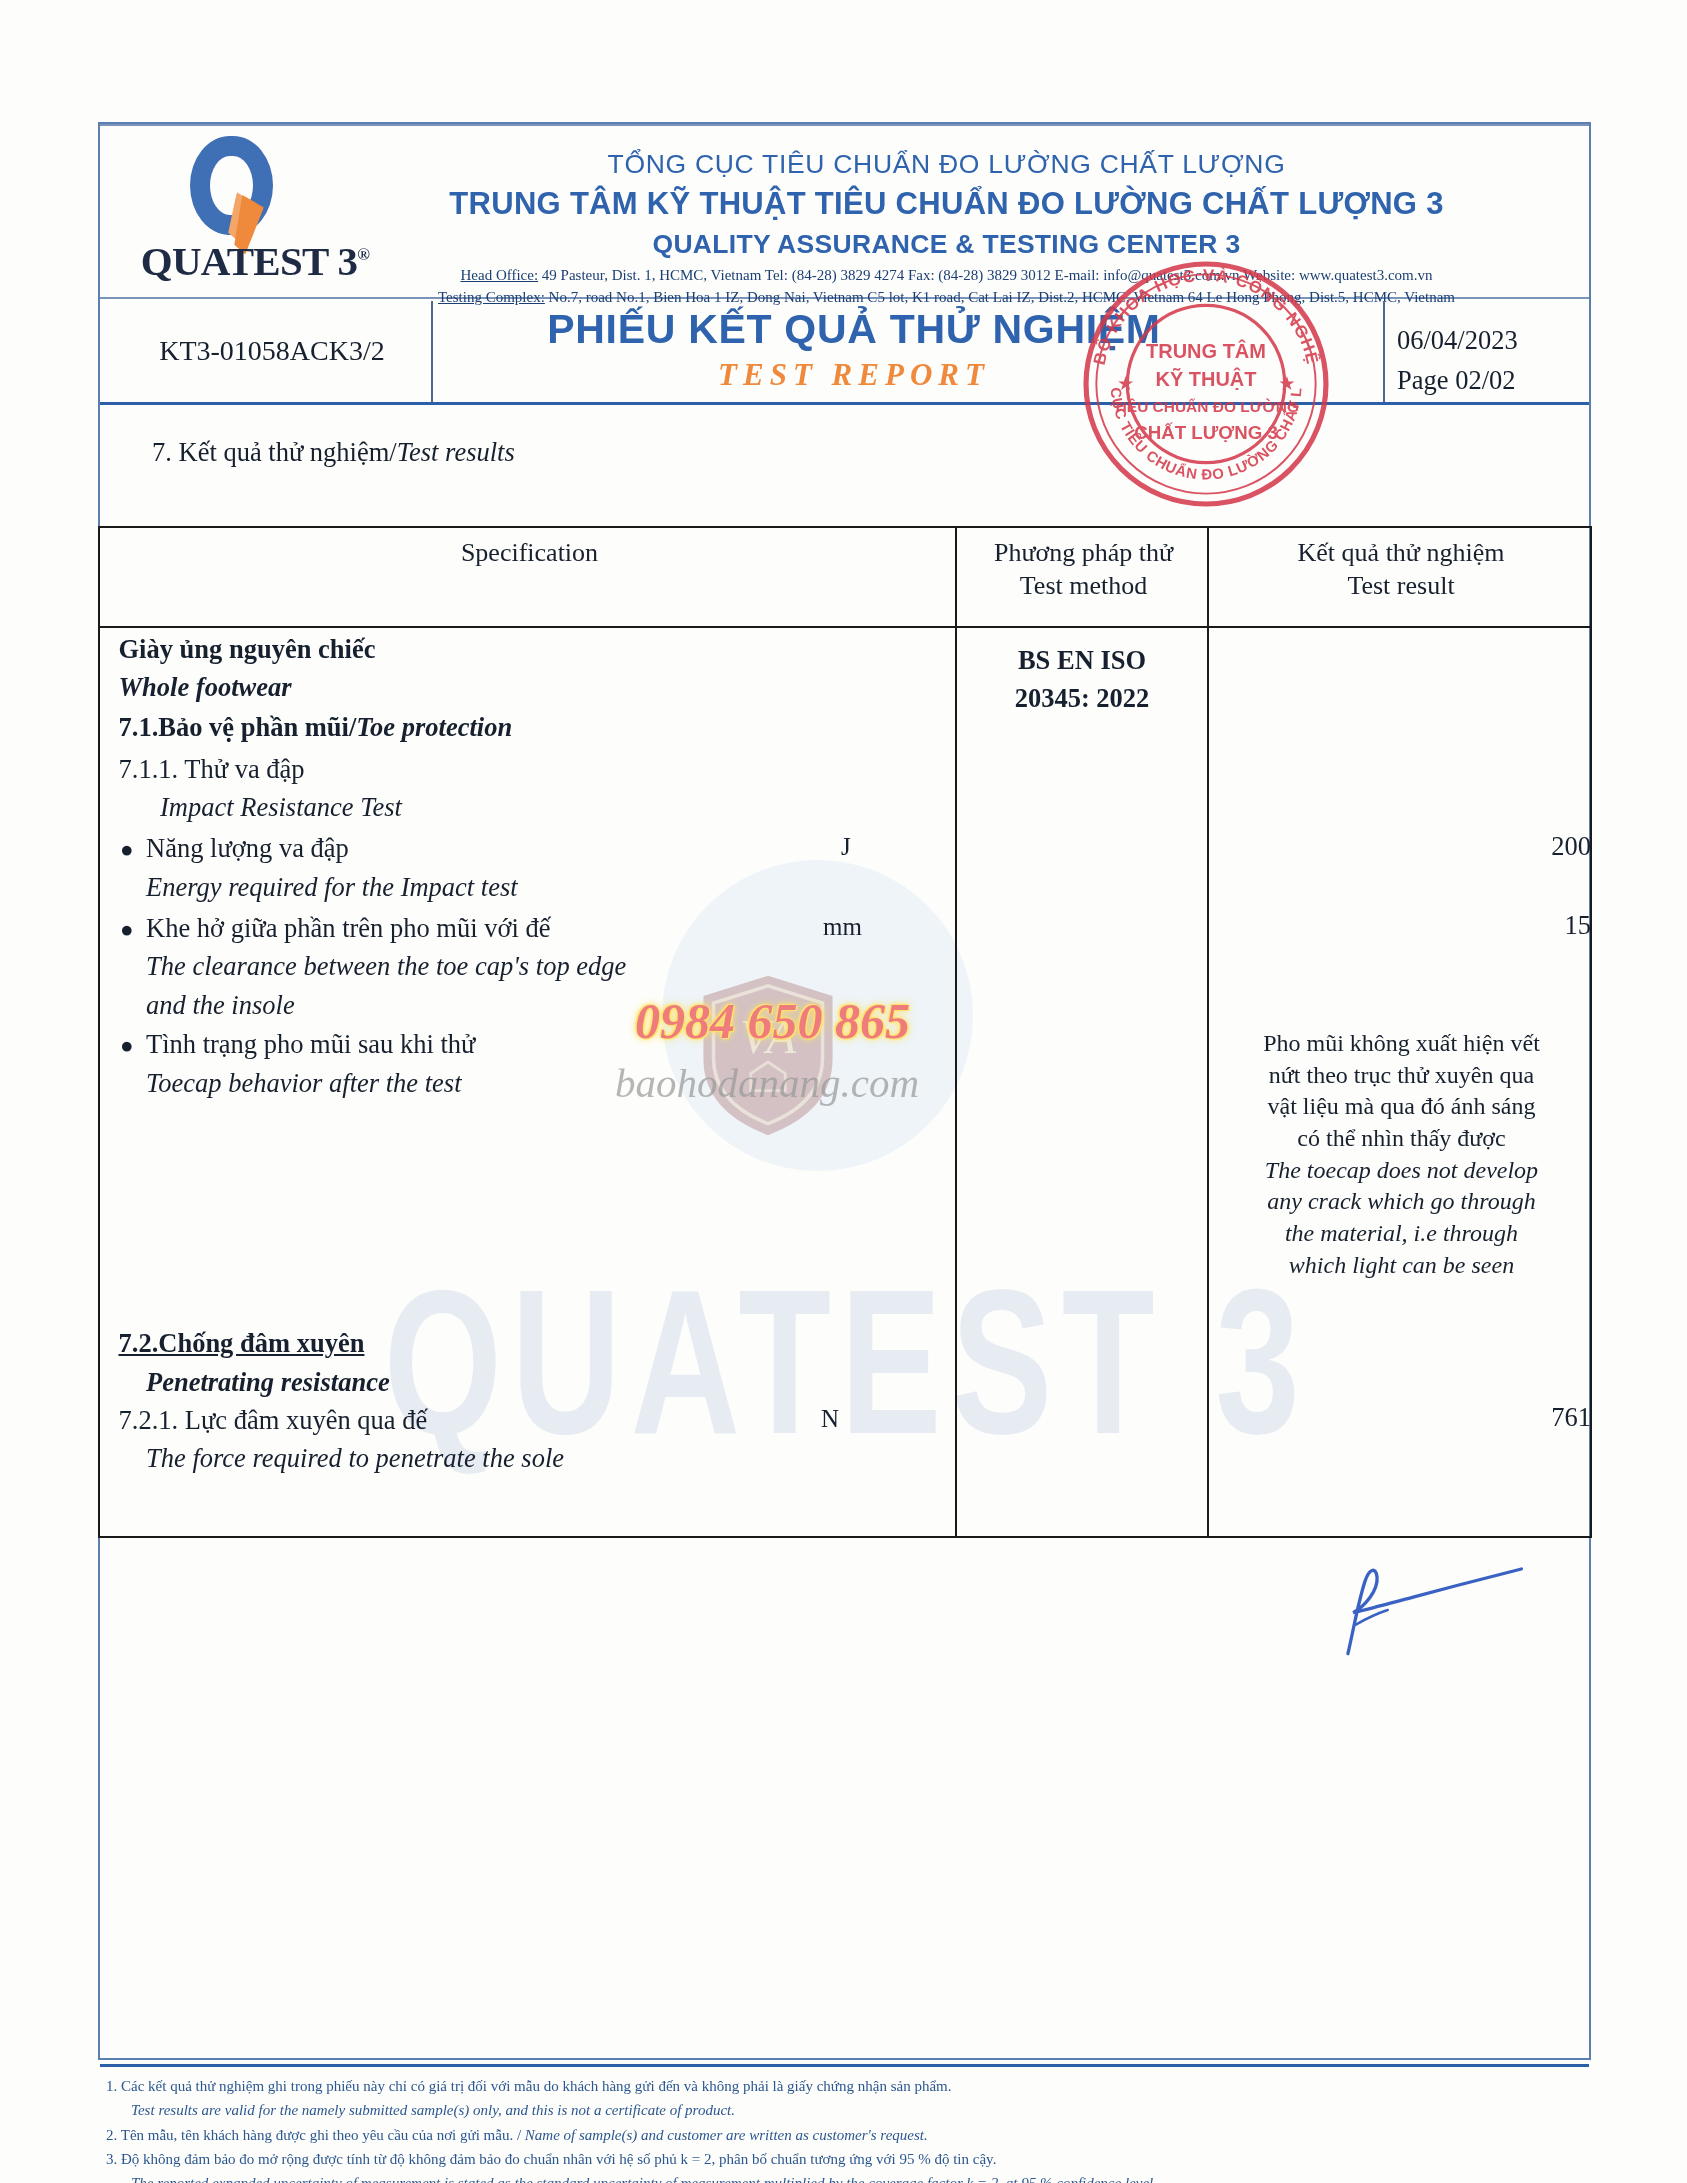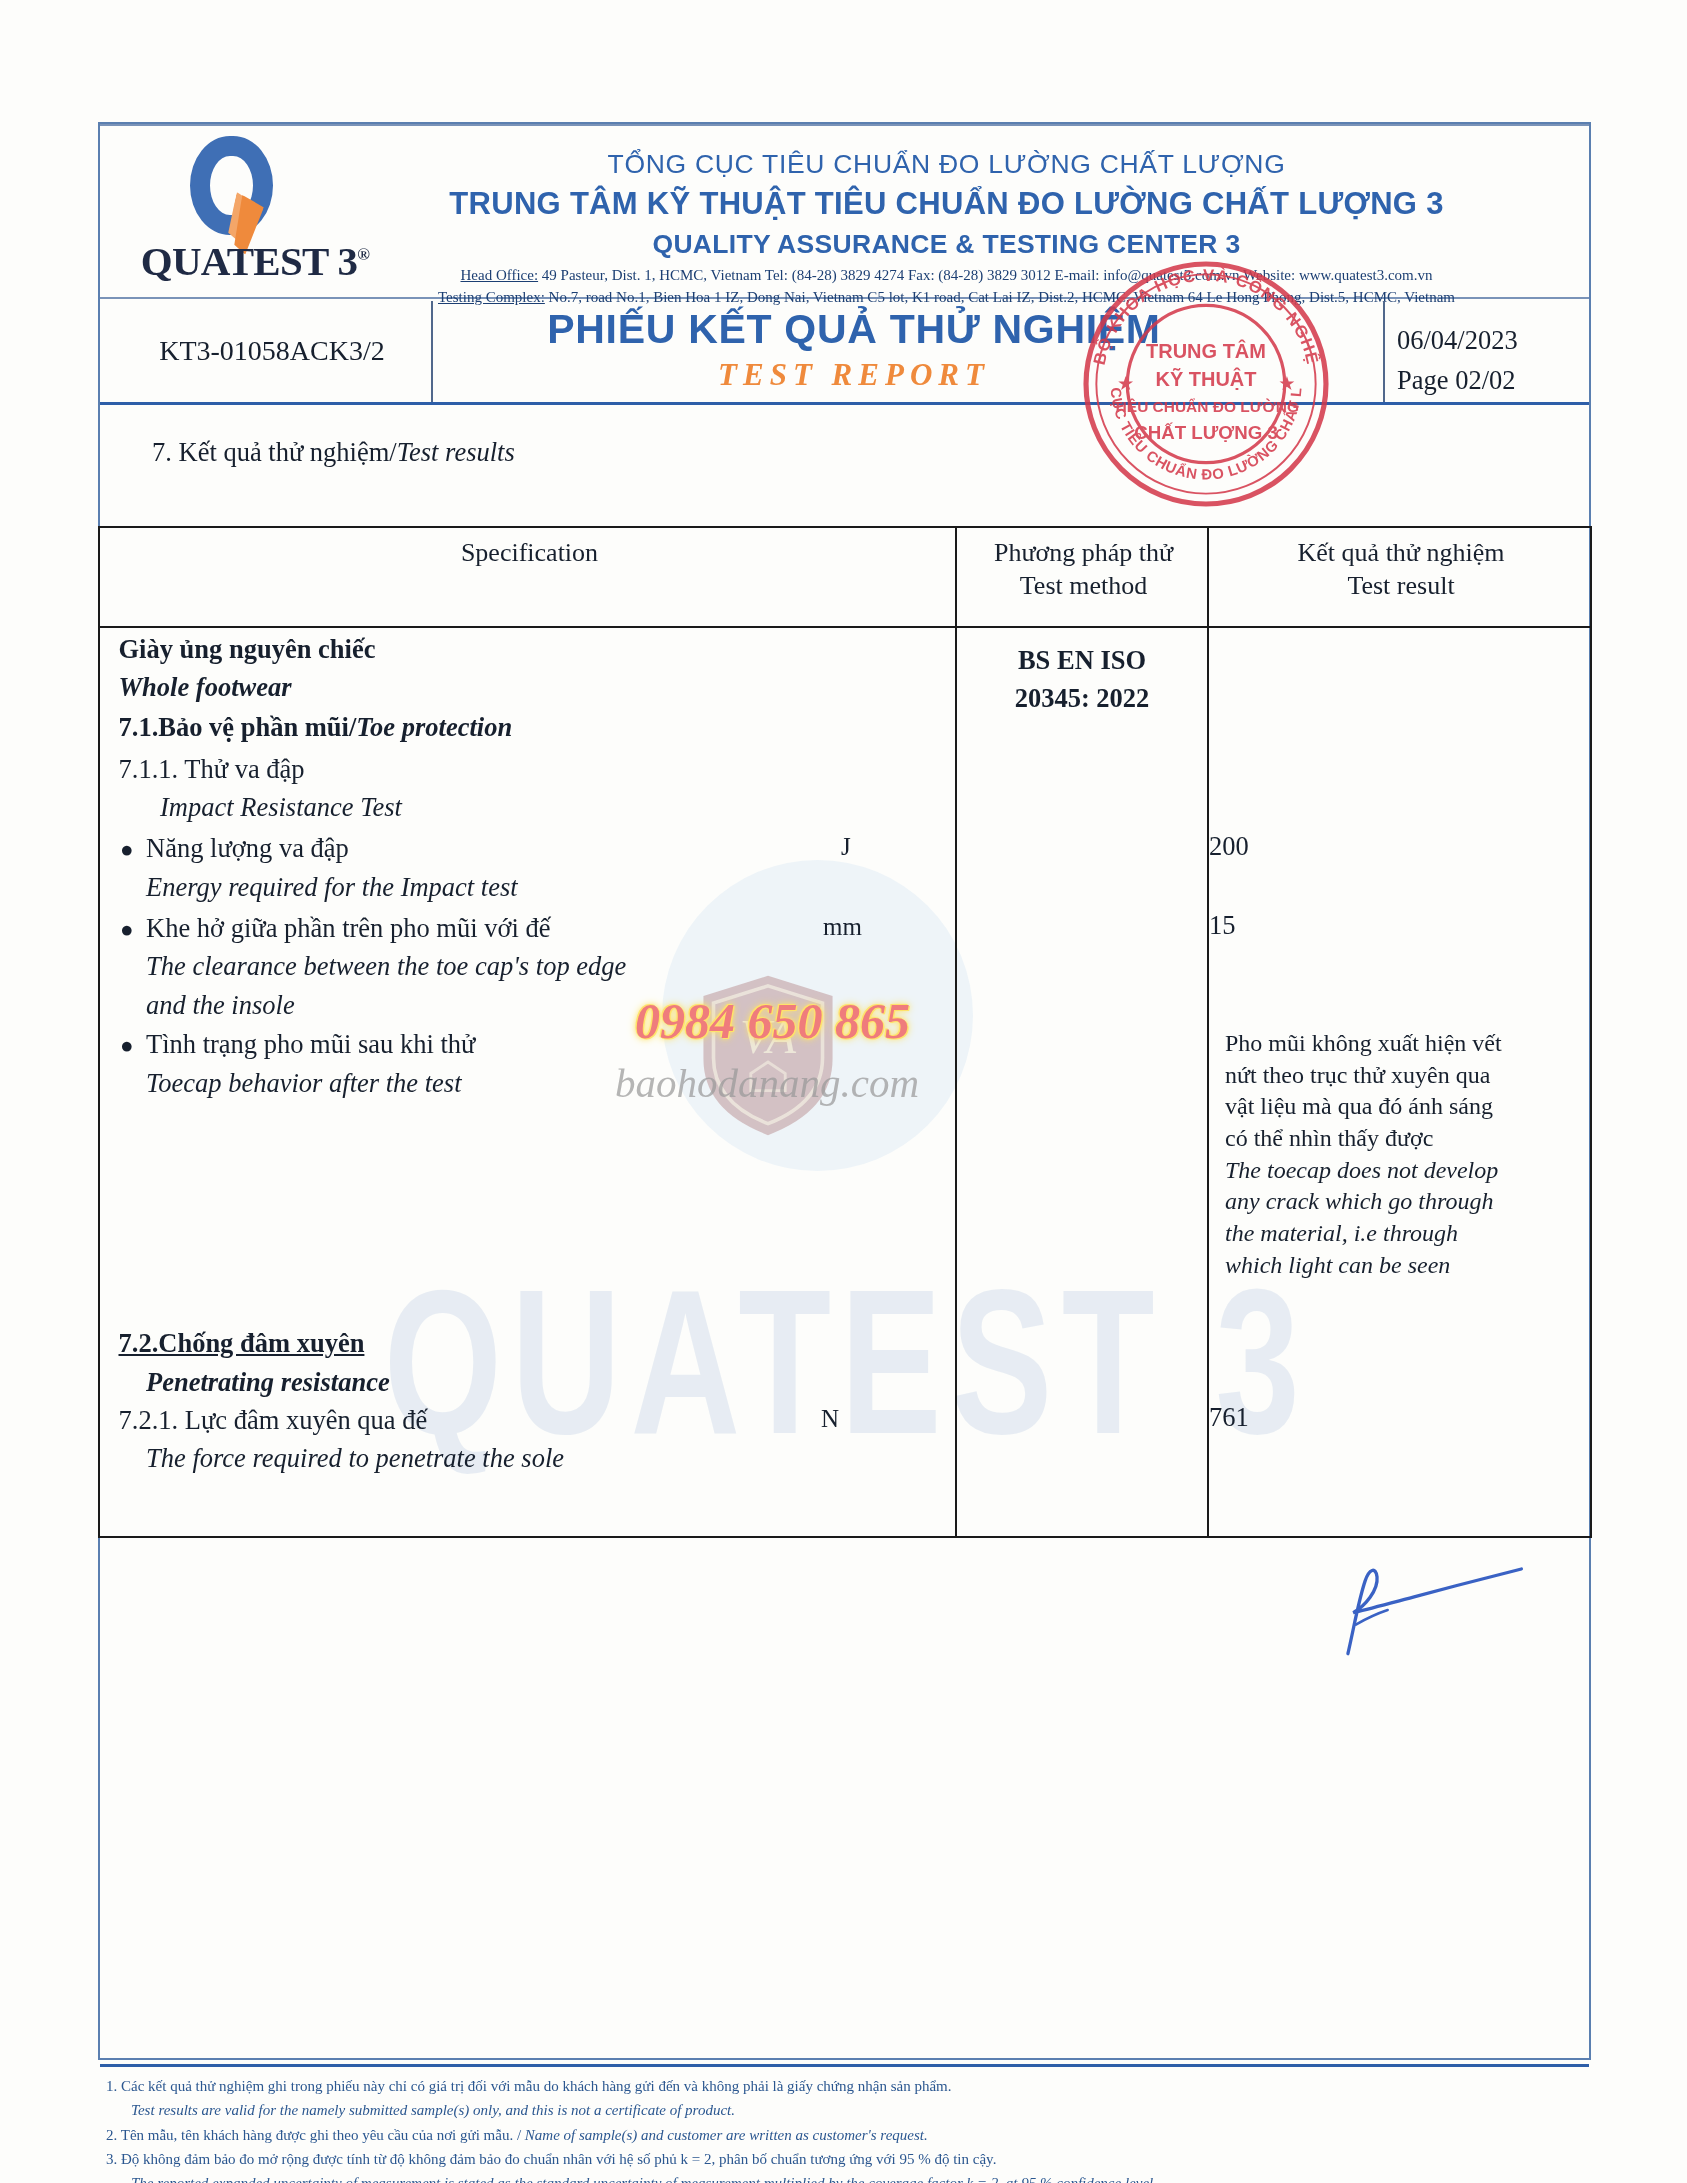--- a/index.html
+++ b/index.html
@@ -142,26 +142,27 @@
   .indent{left:46px;}
   .indent2{left:60px;}
   .bullet{position:absolute;left:20px;font-size:22.5px;color:#17202e;}
   .unit{position:absolute;font-size:25px;color:#17202e;}
 
   .methodline{
     position:absolute;left:0;width:100%;text-align:center;
     font-weight:bold;font-size:26.5px;color:#17202e;white-space:nowrap;
   }
   .resval{
-    position:absolute;left:0;width:100%;text-align:left;
+    position:absolute;left:0;width:100%;text-align:right;
     font-size:26.5px;color:#17202e;white-space:nowrap;
   }
   .restext{
     position:absolute;left:16px;width:353px;font-size:24px;line-height:1.32;
     color:#17202e;
+    text-align:center;
   }
   .restext .ln{display:block;white-space:nowrap;}
   .restext .ln.it{font-style:italic;}
 
   
   #sig{
     position:absolute;left:1336px;top:1561px;width:192px;height:106px;
     pointer-events:none;
   }
 

